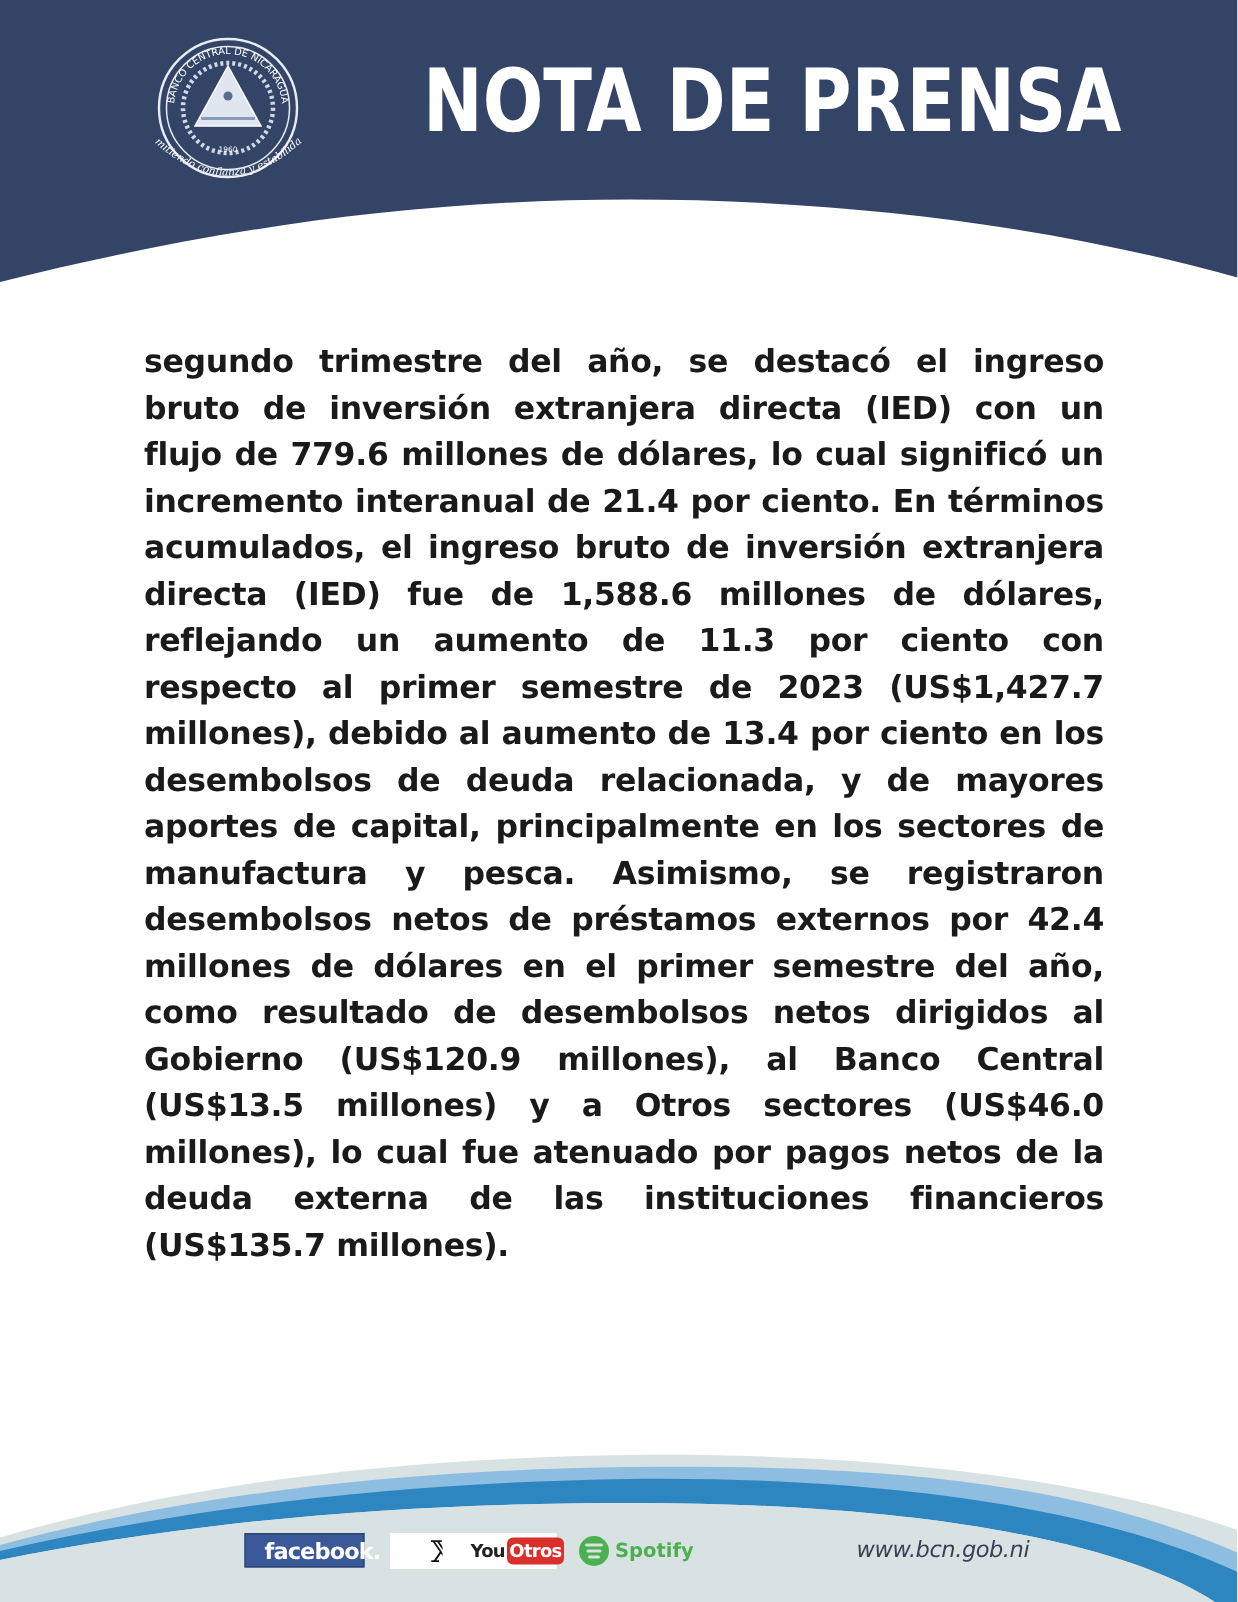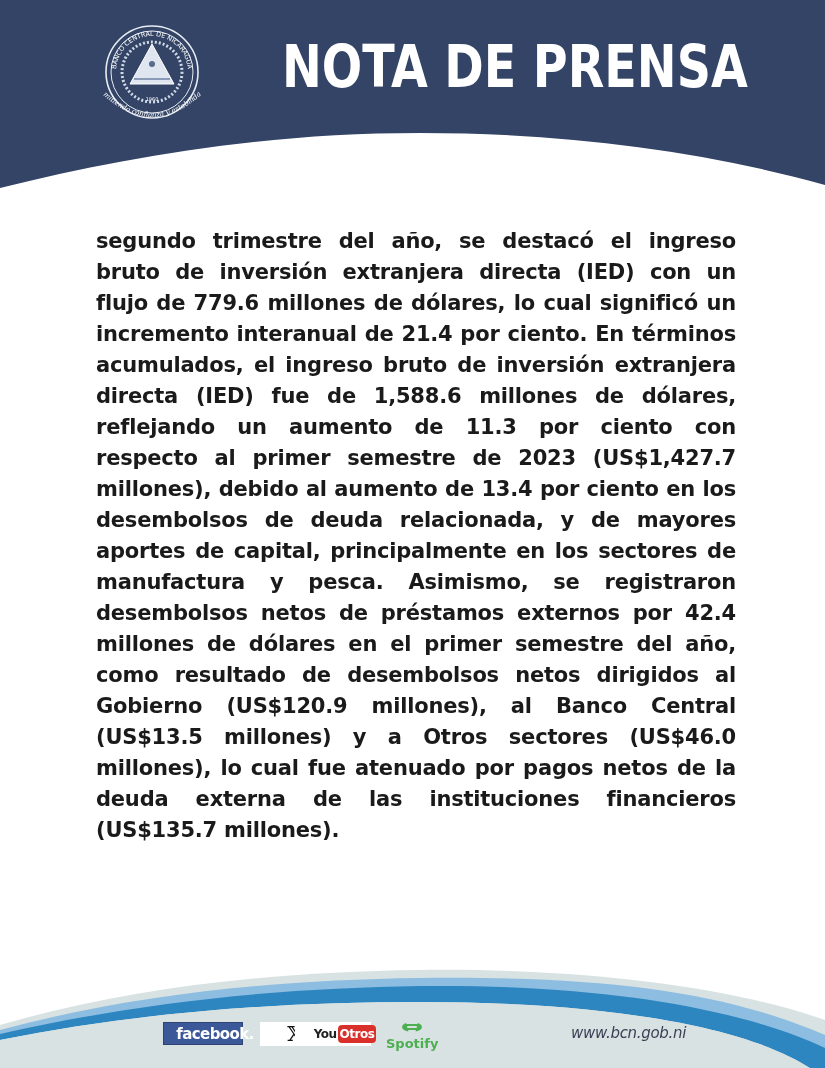--- a/index.html
+++ b/index.html
@@ -39,21 +39,21 @@
       justify-content: center; font-size: 20px; color: #111; font-family: "DejaVu Serif", serif;
     }
     .yt {
       left: 295px; width: 52px; height: 24px; background: #fff;
       justify-content: center; gap: 1px; font-weight: bold; font-size: 12px;
       font-family: "DejaVu Sans", sans-serif;
       align-items: center;
     }
     .yt .you { color: #222; letter-spacing: -0.5px; }
     .yt .tube { background: #d9302c; color: #fff; border-radius: 4px; padding: 2px 2px; letter-spacing: -0.5px; }
-    .sp { left: 362px; height: 24px; gap: 4px; flex-direction: column; }
+    .sp { left: 362px; height: 24px; gap: 4px; }
     .sp .circle {
       width: 20px; height: 20px; border-radius: 50%; background: #4caf50;
       position: relative; display: flex; flex-direction: column;
       align-items: center; justify-content: center; gap: 2px;
     }
     .sp .bar { height: 2px; background: #d8e2e2; border-radius: 2px; }
     .sp .label { color: #4caf50; font-weight: bold; font-size: 13px; font-family: "DejaVu Sans", sans-serif; }
     .site {
       position: absolute; left: 571px; top: 1024px;
       color: #3a3f54; font-size: 15px; font-family: "DejaVu Sans", sans-serif;

